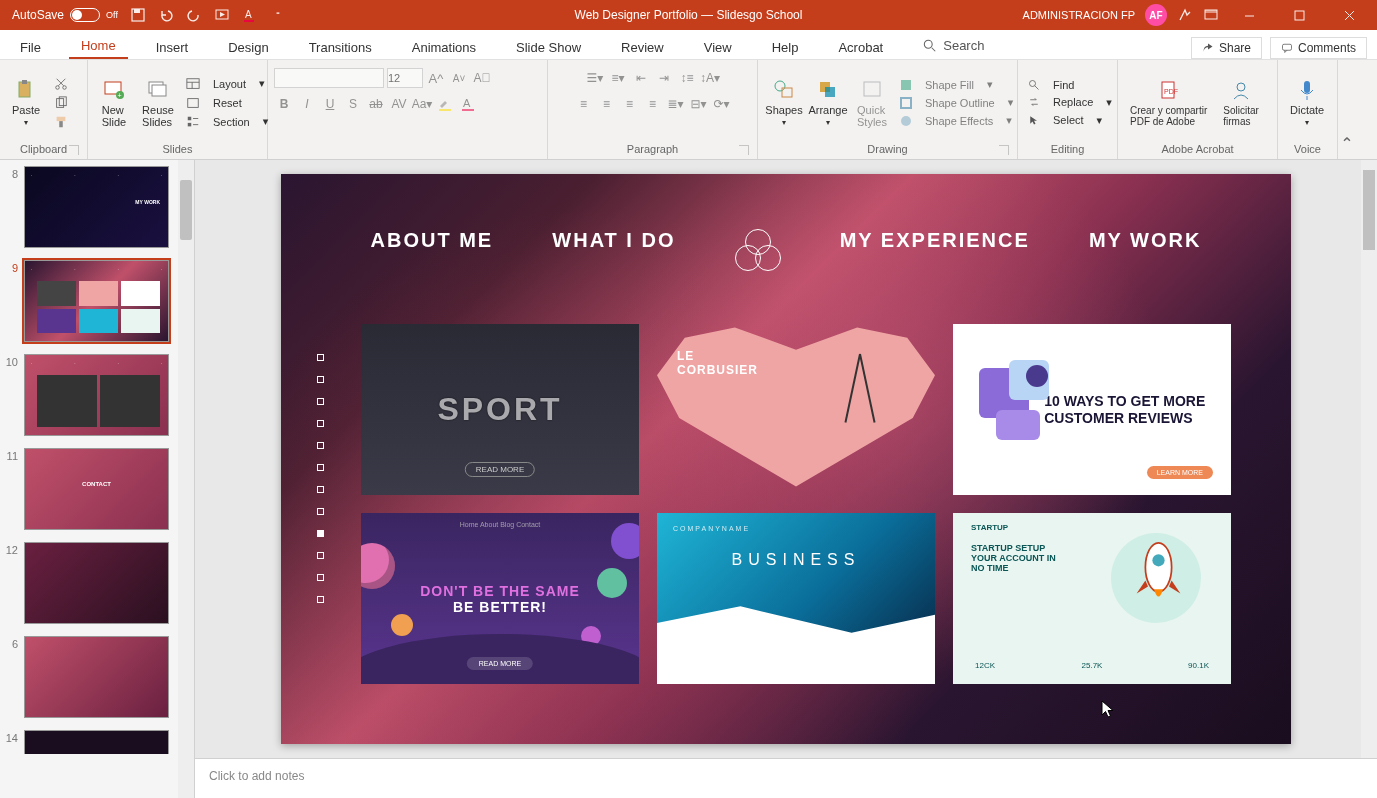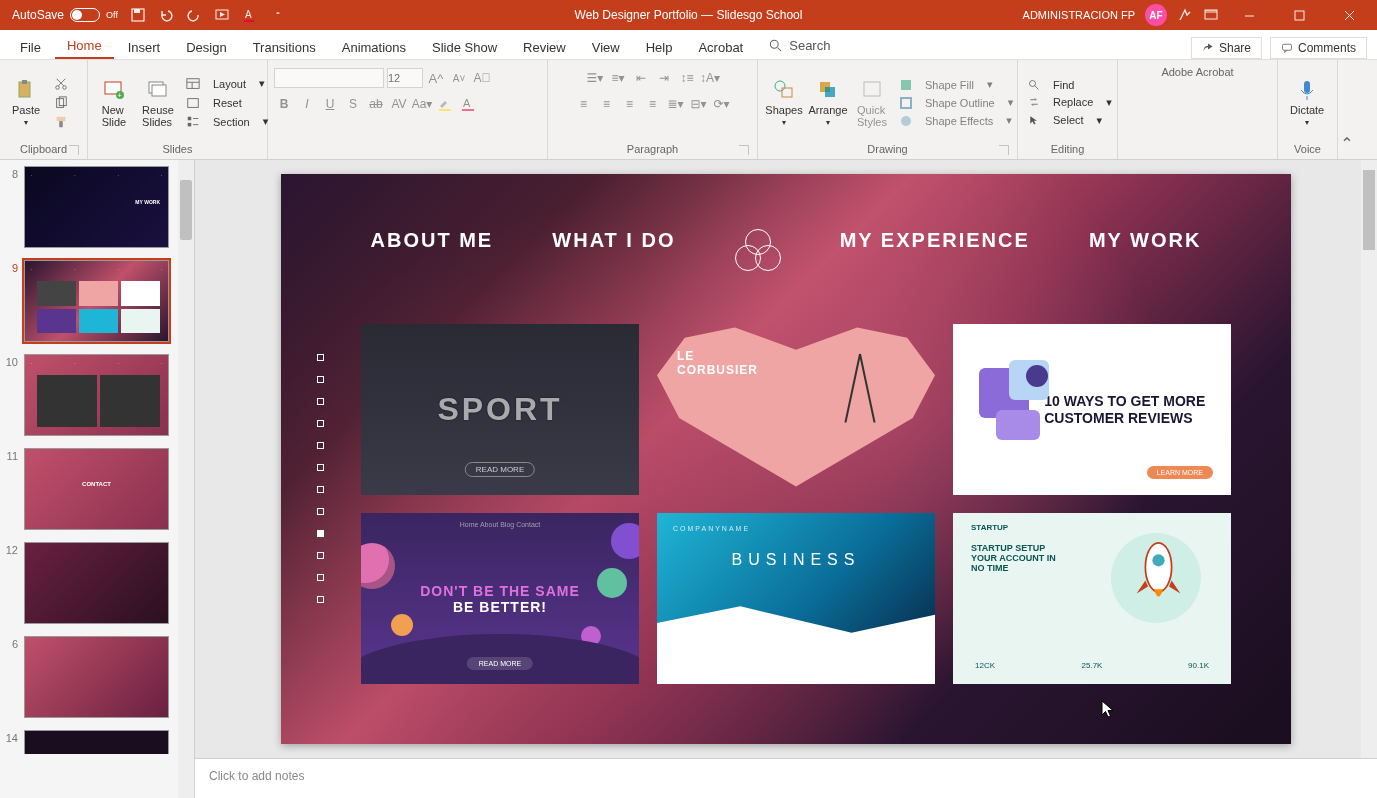--- a/index.html
+++ b/index.html
@@ -12,21 +12,21 @@
 .toggle { width:30px; height:14px; border:1px solid #fff; border-radius:8px; position:relative; }
 .toggle::after { content:""; position:absolute; left:1px; top:1px; width:10px; height:10px; background:#fff; border-radius:50%; }
 .qat-icon { width:16px; height:16px; opacity:.9; display:flex; align-items:center; justify-content:center; }
 .titlebar .center { position:absolute; left:50%; transform:translateX(-50%); font-size:12px; }
 .titlebar .right { margin-left:auto; display:flex; align-items:center; gap:10px; padding-right:8px; }
 .avatar { width:22px; height:22px; border-radius:50%; background:#ff4da6; display:flex; align-items:center; justify-content:center; font-size:10px; font-weight:bold; }
 .winbtn { width:40px; height:30px; display:flex; align-items:center; justify-content:center; opacity:.9; }
 .winbtn svg { width:11px; height:11px; }
 
 
-.tabs { height:30px; background:#fff; display:flex; align-items:end; padding-left:8px; gap:2px; border-bottom:1px solid #e1e1e1; position:relative; }
+.tabs { height:30px; background:#fff; display:flex; align-items:end; padding-left:8px; gap:16px; border-bottom:1px solid #e1e1e1; position:relative; }
 .tab { padding:6px 12px 4px; font-size:13px; color:#333; cursor:pointer; }
 .tab.active { color:#c43e1c; border-bottom:2px solid #c43e1c; }
 .tabs .right-actions { margin-left:auto; display:flex; gap:8px; padding-right:10px; align-items:center; }
 .share-btn { border:1px solid #ddd; padding:3px 10px; font-size:12px; color:#333; display:flex; align-items:center; gap:5px; }
 .search-tab { display:flex; align-items:center; gap:6px; padding:6px 12px; font-size:13px; color:#555; }
 
 
 .ribbon { height:100px; background:#f3f2f1; display:flex; border-bottom:1px solid #d0d0d0; }
 .group { border-right:1px solid #d8d8d8; display:flex; flex-direction:column; padding:4px 6px 0; }
 .group-content { flex:1; display:flex; align-items:center; gap:4px; }
@@ -424,20 +424,38 @@
             </svg><span>Replace</span> ▾</div>
         <div><svg width="12" height="12" viewBox="0 0 16 16">
               <path d="M3 3 L3 13 L6 10 L8 14 L10 13 L8 9 L12 9 Z" fill="#555"></path>
             </svg><span>Select</span> ▾</div>
       </div>
     </div>
     <div class="group-label"><span>Editing</span></div>
   </div>
 
   <div class="group" style="width:160px;">
+    <div class="group-content">
+      <div class="big-btn">
+          <svg class="ico" viewBox="0 0 24 24">
+            <rect x="5" y="3" width="12" height="16" fill="#fff" stroke="#c33"></rect>
+            <text x="7" y="15" font-size="7" fill="#c33">PDF</text>
+          </svg>
+          <span style="white-space:pre; font-size:10px;">Crear y compartir
+PDF de Adobe</span>
+        </div>
+      <div class="big-btn">
+          <svg class="ico" viewBox="0 0 24 24">
+            <circle cx="12" cy="8" r="4" fill="none" stroke="#48a"></circle>
+            <path d="M5 20 Q12 12 19 20" fill="none" stroke="#48a"></path>
+          </svg>
+          <span style="white-space:pre; font-size:10px;">Solicitar
+firmas</span>
+        </div>
+    </div>
     <div class="group-label"><span>Adobe Acrobat</span></div>
   </div>
 
   <div class="group" style="width:60px;">
     <div class="group-content">
       <div class="big-btn">
           <svg class="ico" viewBox="0 0 24 24">
             <rect x="9" y="3" width="6" height="12" rx="3" fill="#48c"></rect>
             <path d="M6 12 Q12 20 18 12 M12 18 L12 22" fill="none" stroke="#48c"></path>
           </svg>

